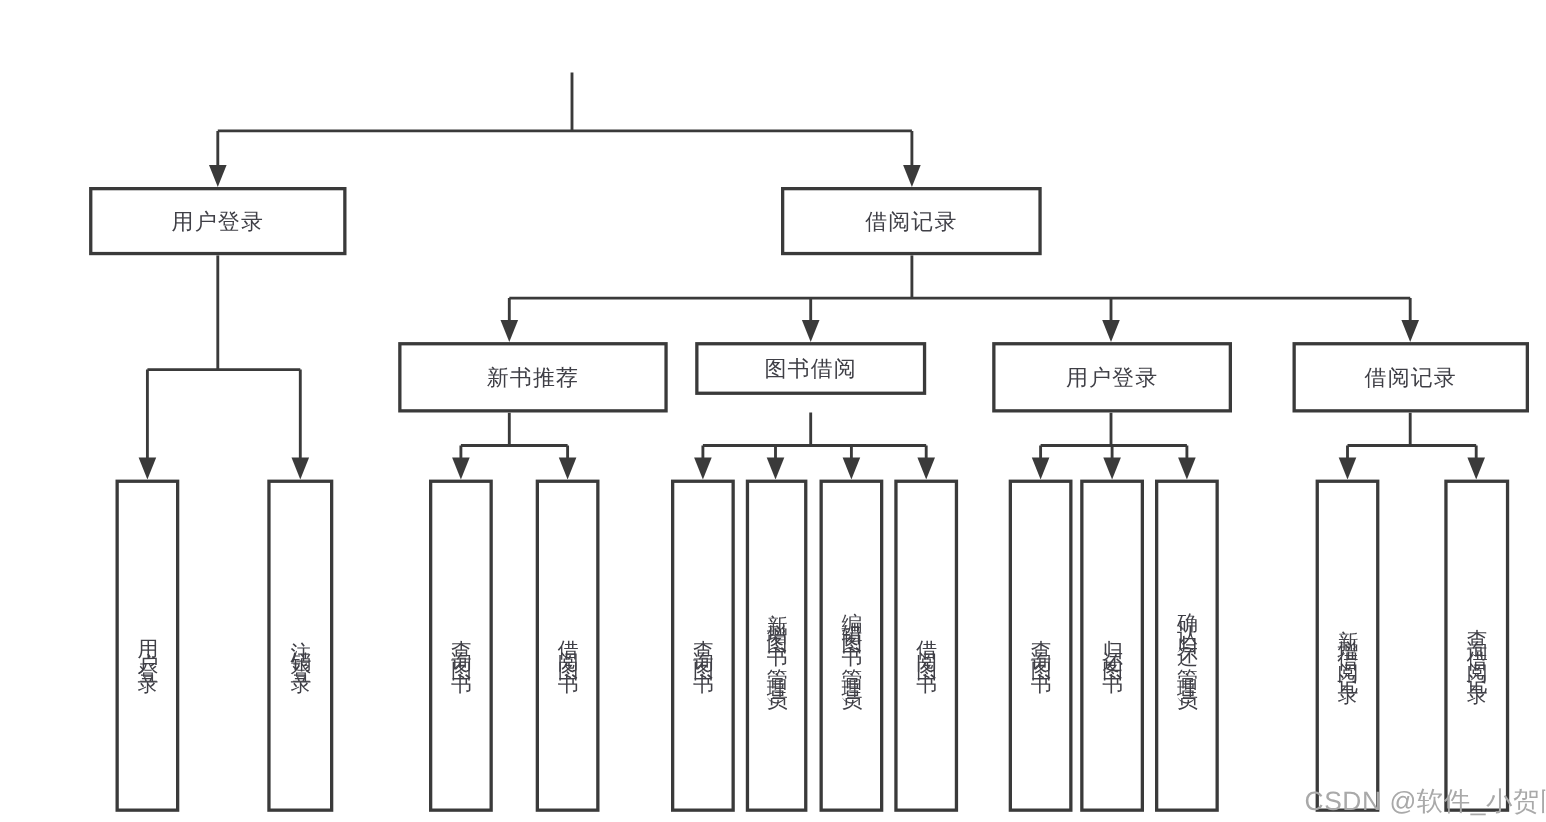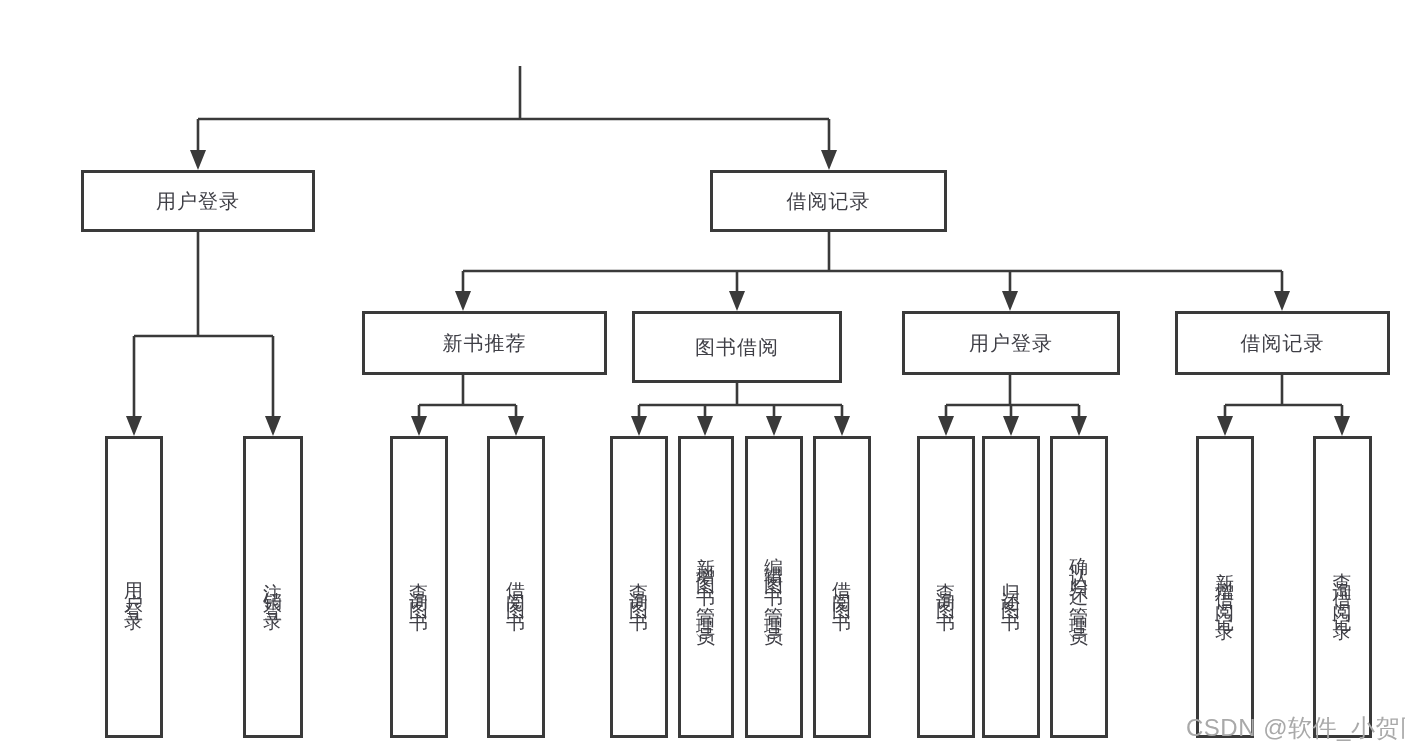--- a/index.html
+++ b/index.html
@@ -111,21 +111,21 @@
       <polygon points="1217,416 1233,416 1225,436"></polygon>
       <polygon points="1334,416 1350,416 1342,436"></polygon>
     </g>
   </svg>
 
 
   <div class="box h" style="left:81px; top:170px; width:234px; height:62px;">用户登录</div>
   <div class="box h" style="left:710px; top:170px; width:237px; height:62px;">借阅记录</div>
 
   <div class="box h" style="left:362px; top:311px; width:245px; height:64px;">新书推荐</div>
-  <div class="box h" style="left:632px; top:311px; width:210px; height:72px;">图书借阅</div>
+  <div class="box h" style="left:632px; top:311px; width:210px; height:48px;">图书借阅</div>
   <div class="box h" style="left:902px; top:311px; width:218px; height:64px;">用户登录</div>
   <div class="box h" style="left:1175px; top:311px; width:215px; height:64px;">借阅记录</div>
 
   <div class="box v" style="left:105px; top:436px; width:58px; height:302px;">用户登录</div>
   <div class="box v" style="left:243px; top:436px; width:60px; height:302px;">注销登录</div>
 
   <div class="box v" style="left:390px; top:436px; width:58px; height:302px;">查询图书</div>
   <div class="box v" style="left:487px; top:436px; width:58px; height:302px;">借阅图书</div>
 
   <div class="box v" style="left:610px; top:436px; width:58px; height:302px;">查询图书</div>

